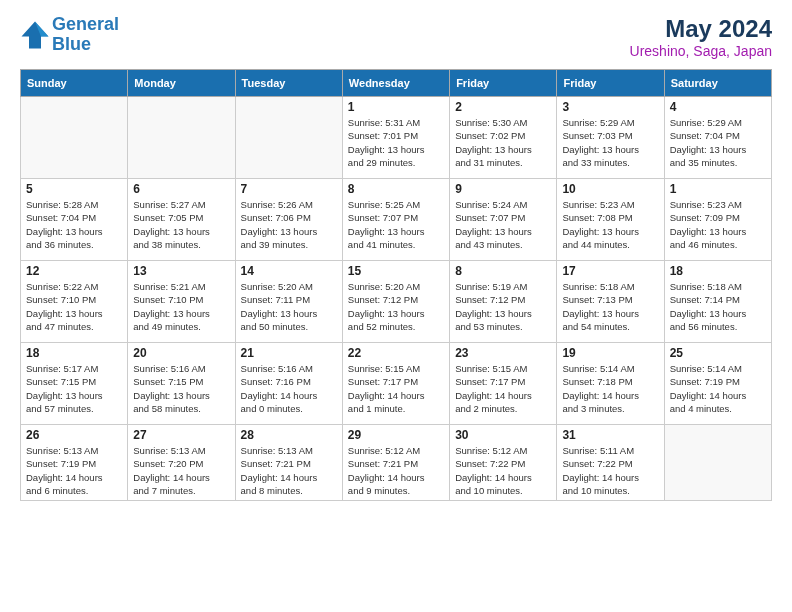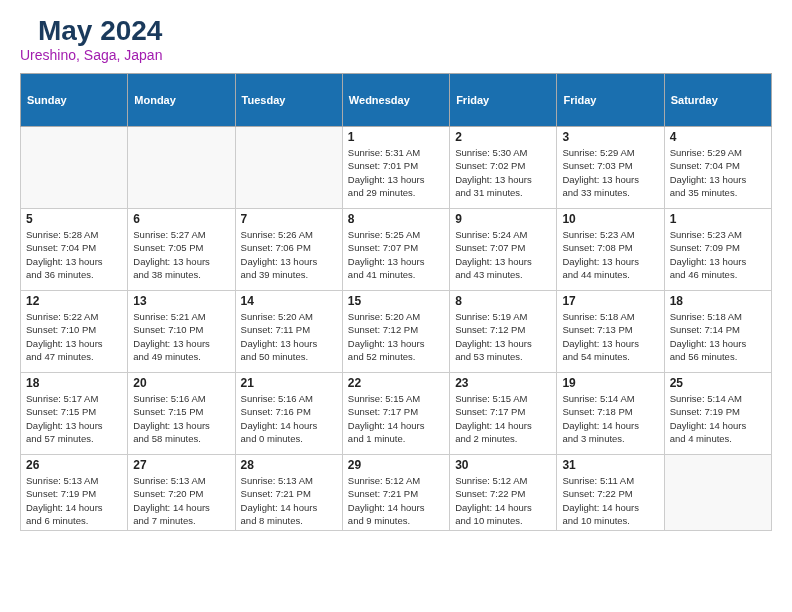--- a/index.html
+++ b/index.html
@@ -36,38 +36,38 @@
     }
     .logo-icon {
       width: 30px;
       height: 30px;
       margin-right: 2px;
     }
     .title-area {
       text-align: right;
     }
     .month-title {
-      font-size: 28px;
+      font-size: 24px;
       font-weight: bold;
       color: #1a3a5c;
     }
     .location {
       font-size: 14px;
       color: #a21caf;
     }
     .calendar {
       width: 100%;
       border-collapse: collapse;
       font-size: 10px;
     }
     .calendar th {
       background-color: #1a6faf;
       color: #fff;
       text-align: left;
-      padding: 20px 6px;
+      padding: 7px 6px;
       font-size: 11px;
       font-weight: bold;
       border: 1px solid #aaa;
     }
     .calendar td {
       border: 1px solid #ccc;
       vertical-align: top;
       padding: 3px 5px;
       width: calc(100% / 7);
       height: 82px;
@@ -89,20 +89,30 @@
     }
     .calendar tr:last-child td {
       height: 72px;
     }
   </style>
 </head>
 <body>
 
 <div class="page">
   <div class="header">
+    <div class="logo">
+      <svg class="logo-icon" viewBox="0 0 40 40">
+        <polygon points="20,2 38,22 28,22 28,38 12,38 12,22 2,22" fill="#1a6faf"></polygon>
+        <polygon points="20,2 38,22 28,22" fill="#2a9ad8" opacity="0.7"></polygon>
+      </svg>
+      <div class="logo-text">
+        <div><span>General</span></div>
+        <div><span style="color:#2a7ab8">Blue</span></div>
+      </div>
+    </div>
     <div class="title-area">
       <div class="month-title">May 2024</div>
       <div class="location">Ureshino, Saga, Japan</div>
     </div>
   </div>
 
   <table class="calendar">
     <thead>
       <tr>
         <th>Sunday</th>

